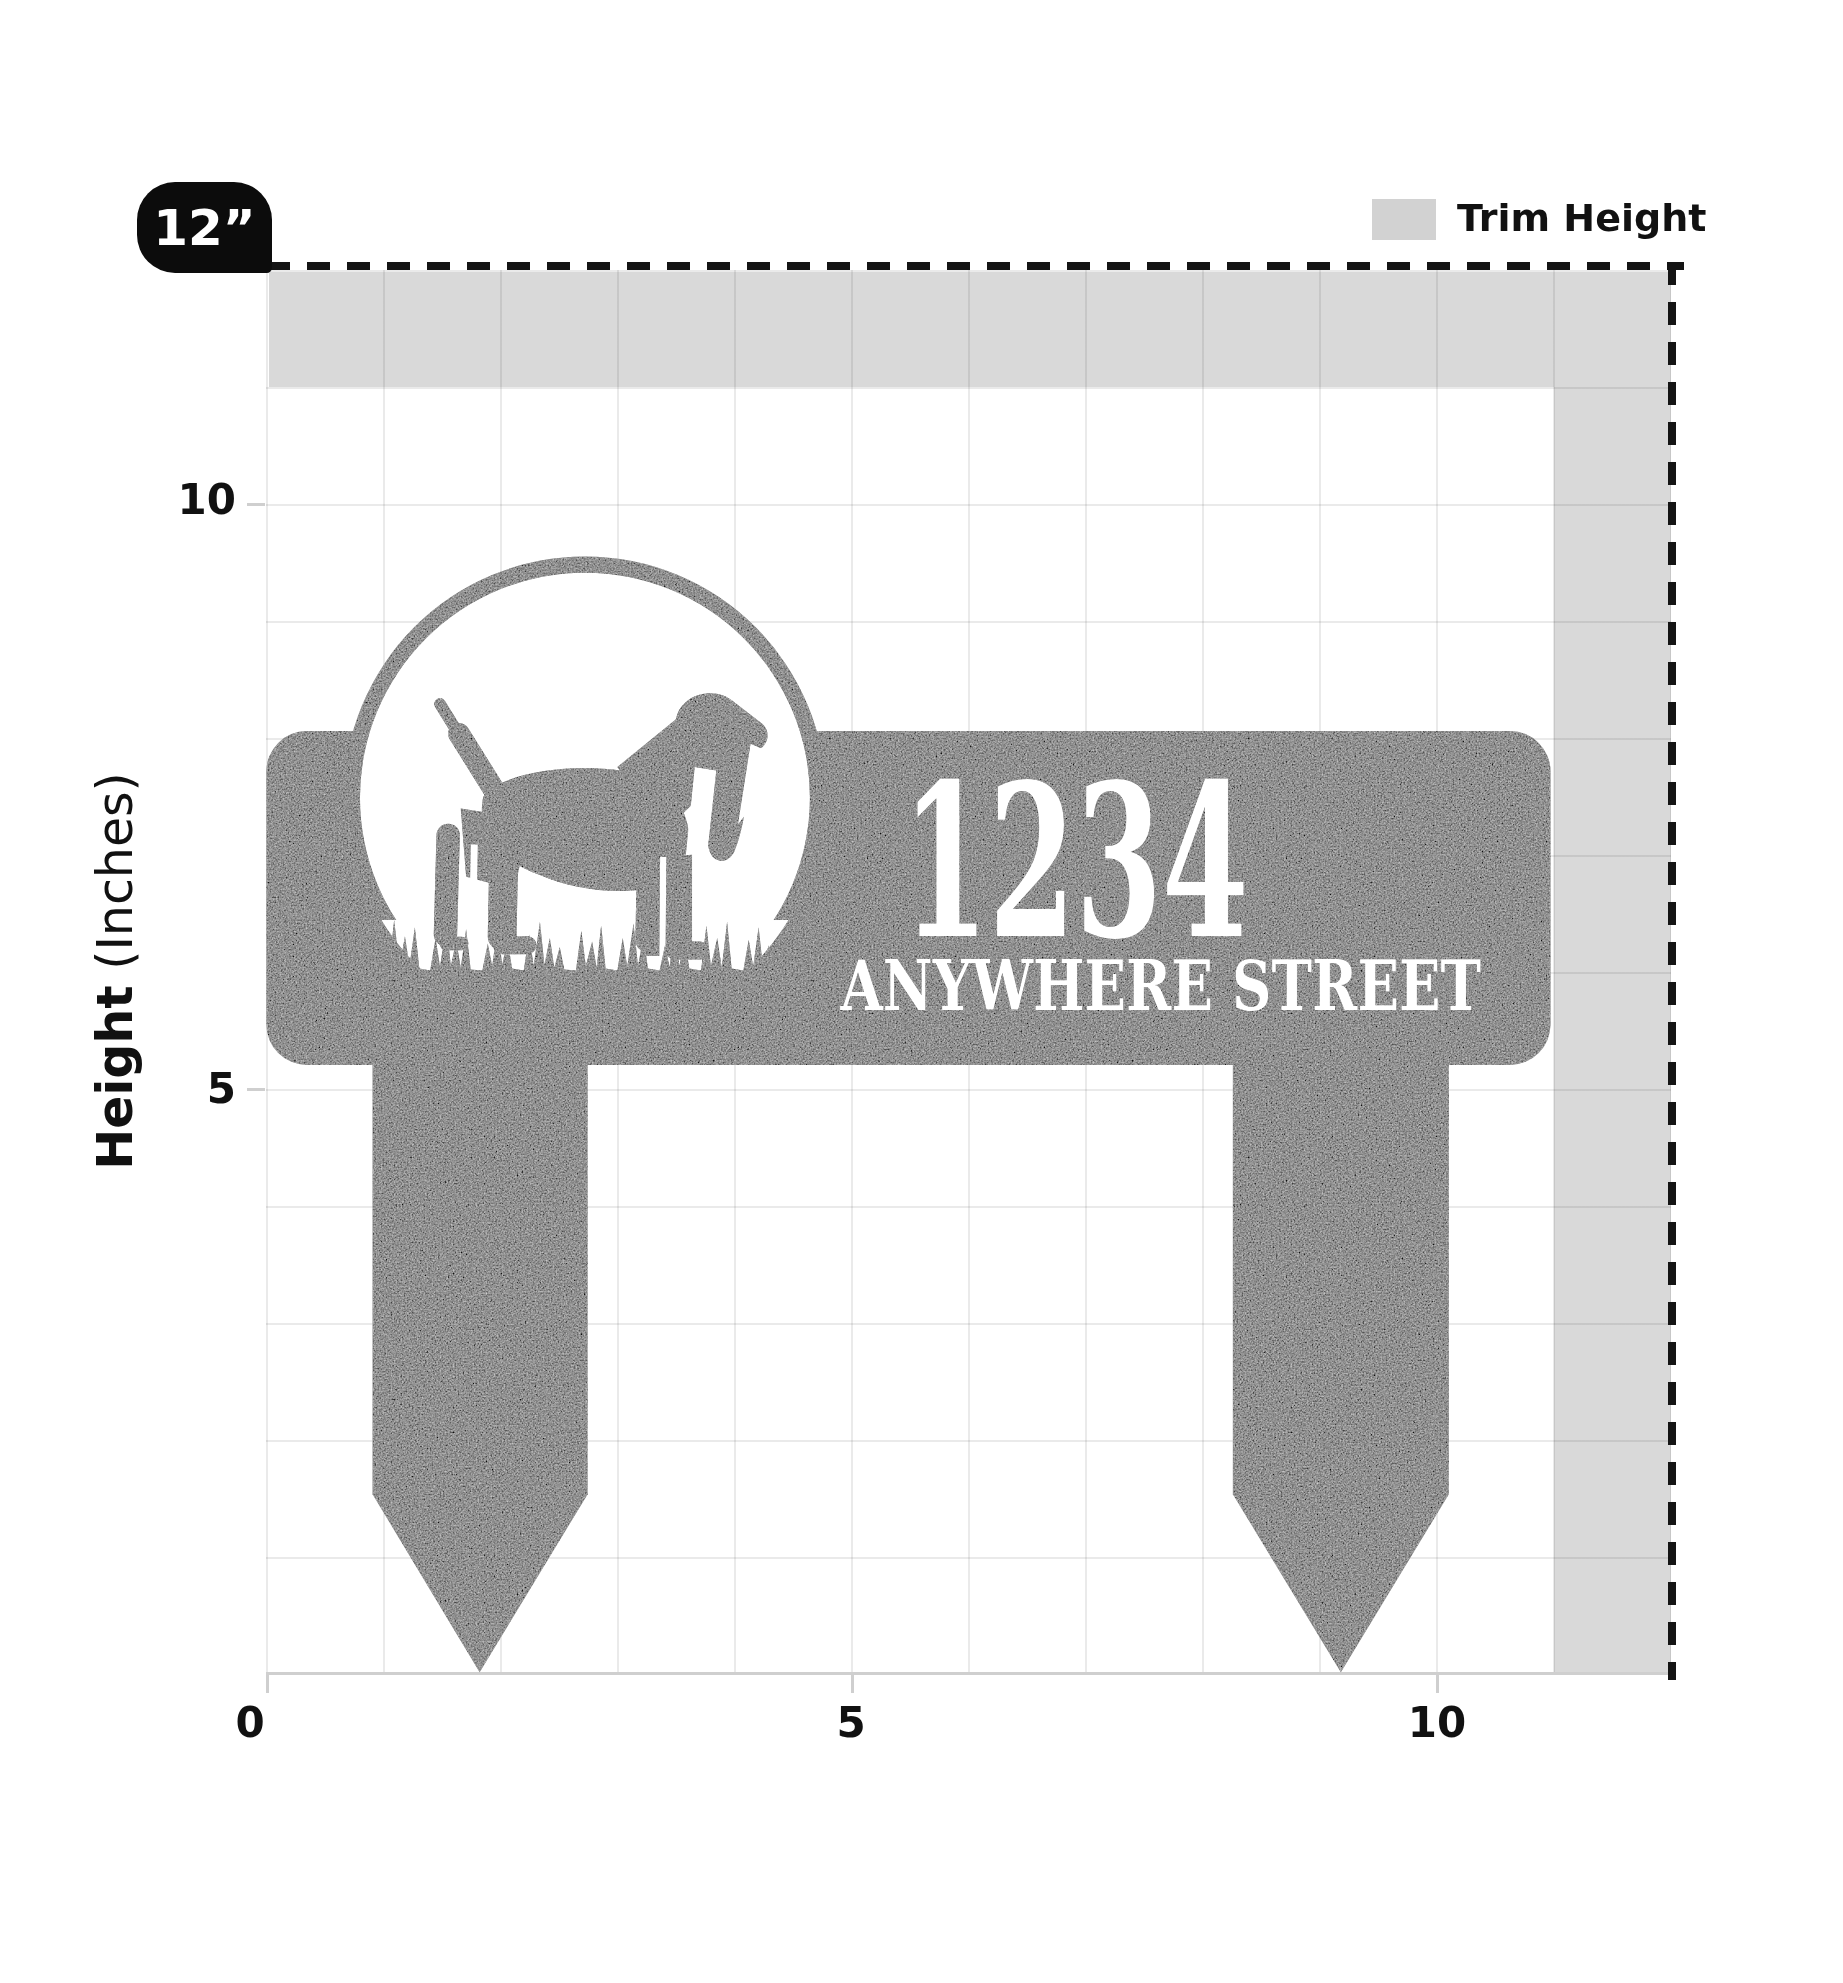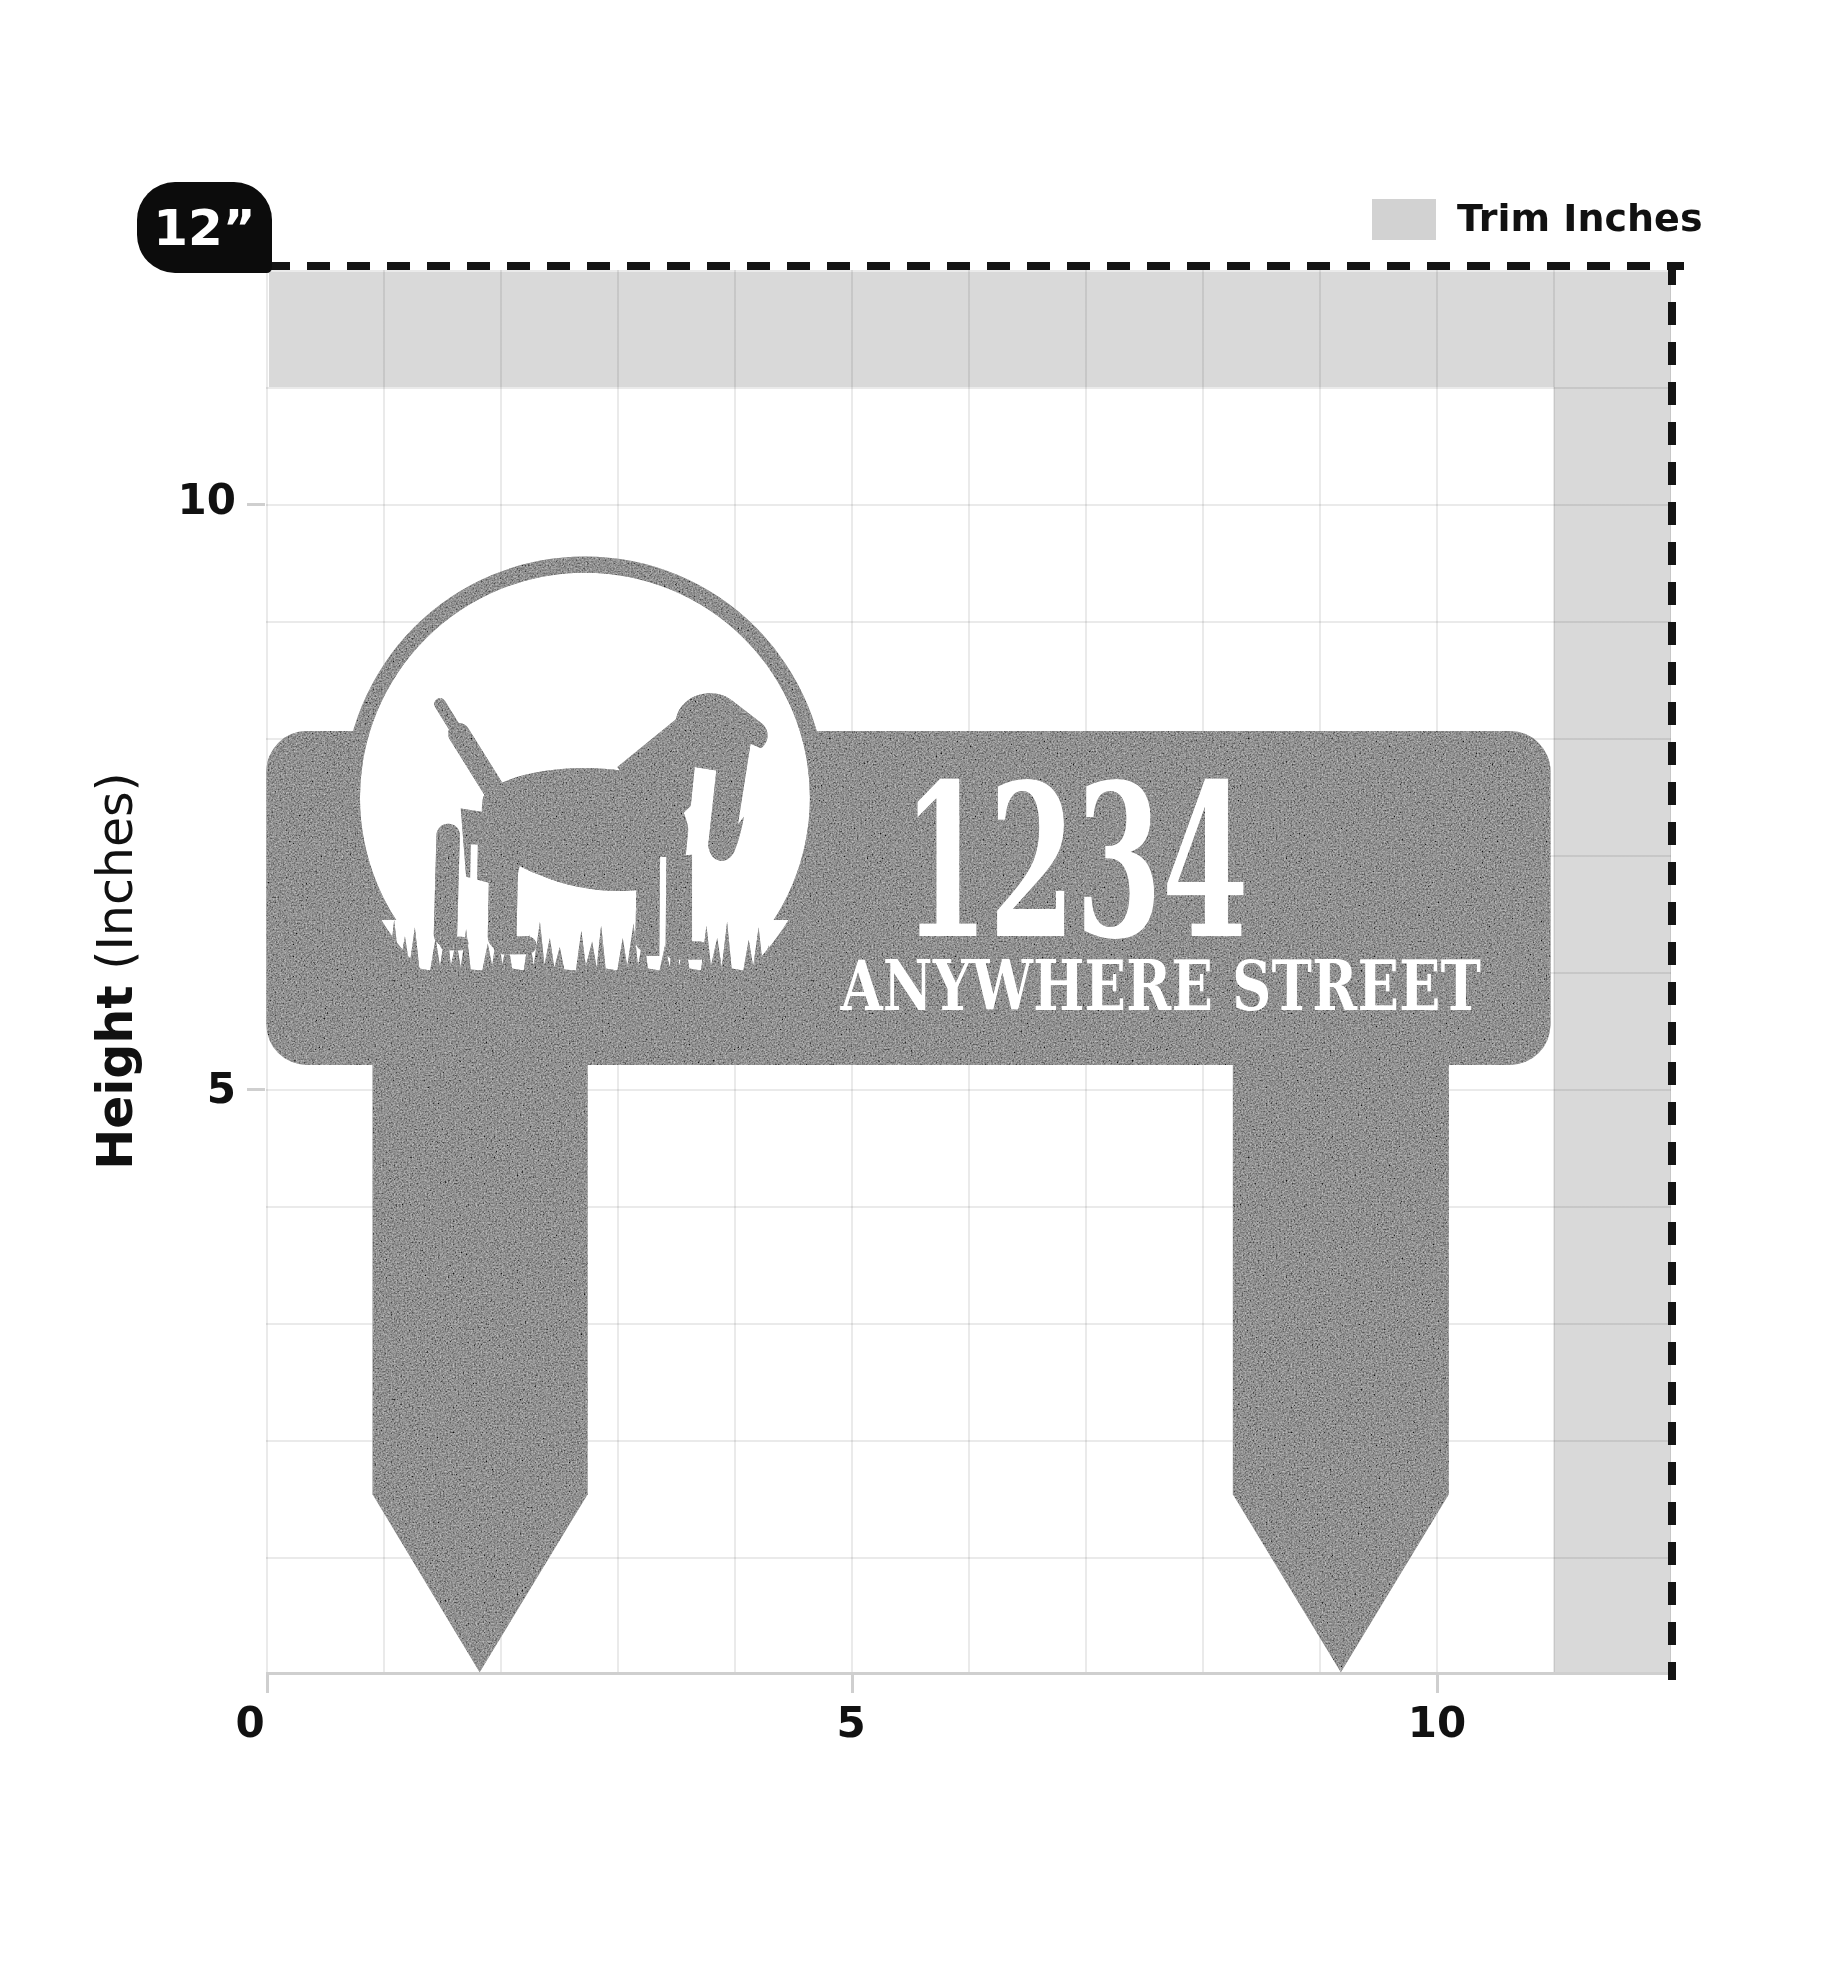--- a/index.html
+++ b/index.html
@@ -73,21 +73,21 @@
   <div class="abs" id="axis-x-line"></div>
 
   <div class="abs" id="dash-top"></div>
   <div class="abs" id="dash-right"></div>
 
   <div class="abs" id="badge">
     <span>12”</span>
   </div>
 
   <div class="abs" id="legend-swatch"></div>
-  <div class="abs" id="legend-label">Trim Inches</div>
+  <div class="abs" id="legend-label">Trim Height</div>
 
   <div class="abs xtick" style="left:266px;"></div>
   <div class="abs xtick" style="left:851px;"></div>
   <div class="abs xtick" style="left:1436px;"></div>
   <div class="abs ytick" style="top:503px;"></div>
   <div class="abs ytick" style="top:1088px;"></div>
 
   <div class="abs xlab" style="left:250px;">0</div>
   <div class="abs xlab" style="left:851px;">5</div>
   <div class="abs xlab" style="left:1437px;">10</div>

